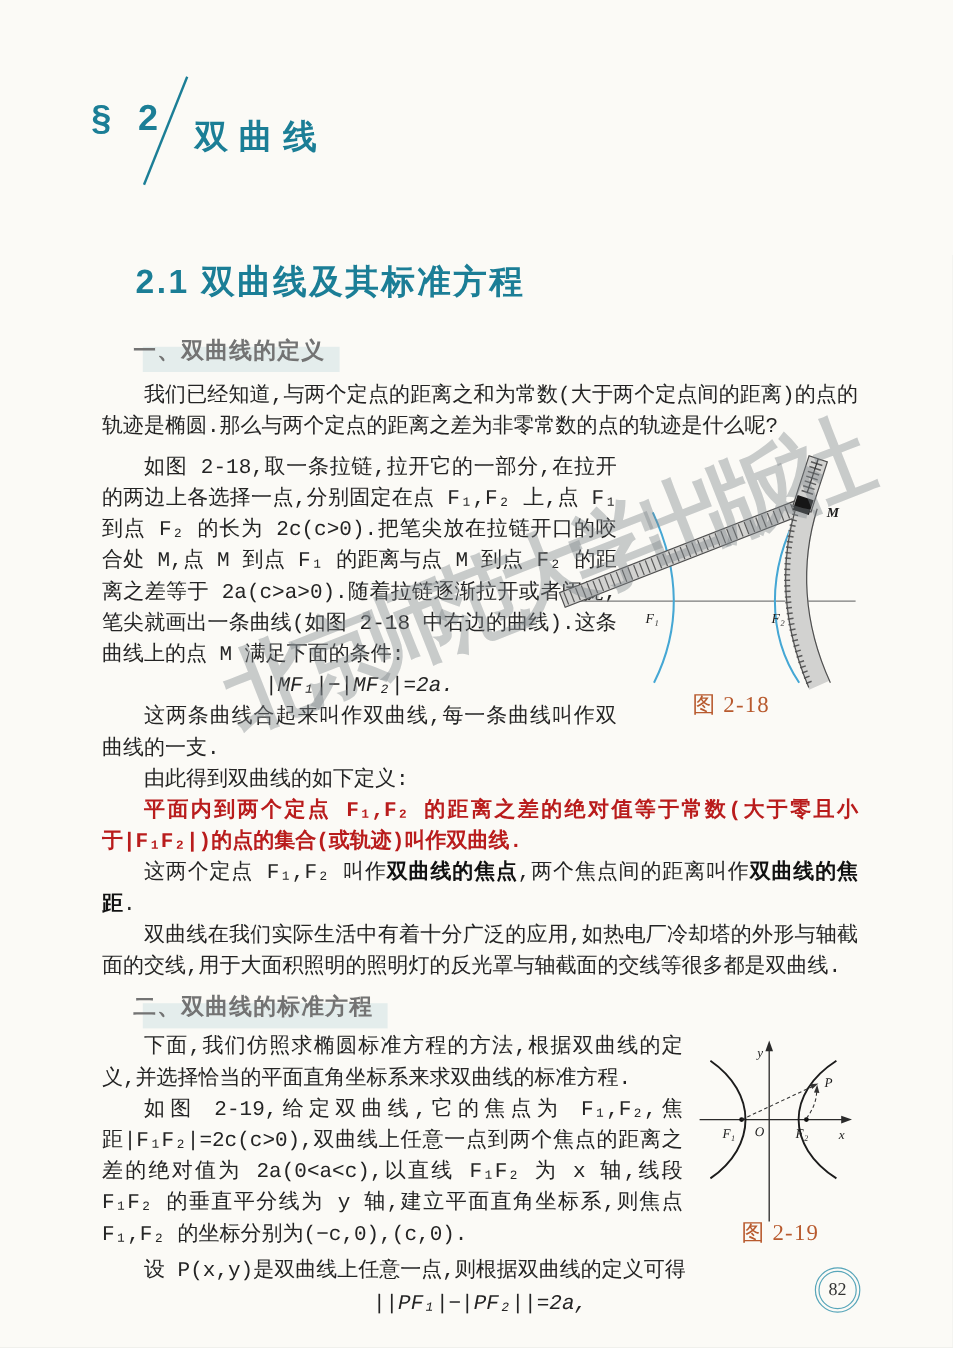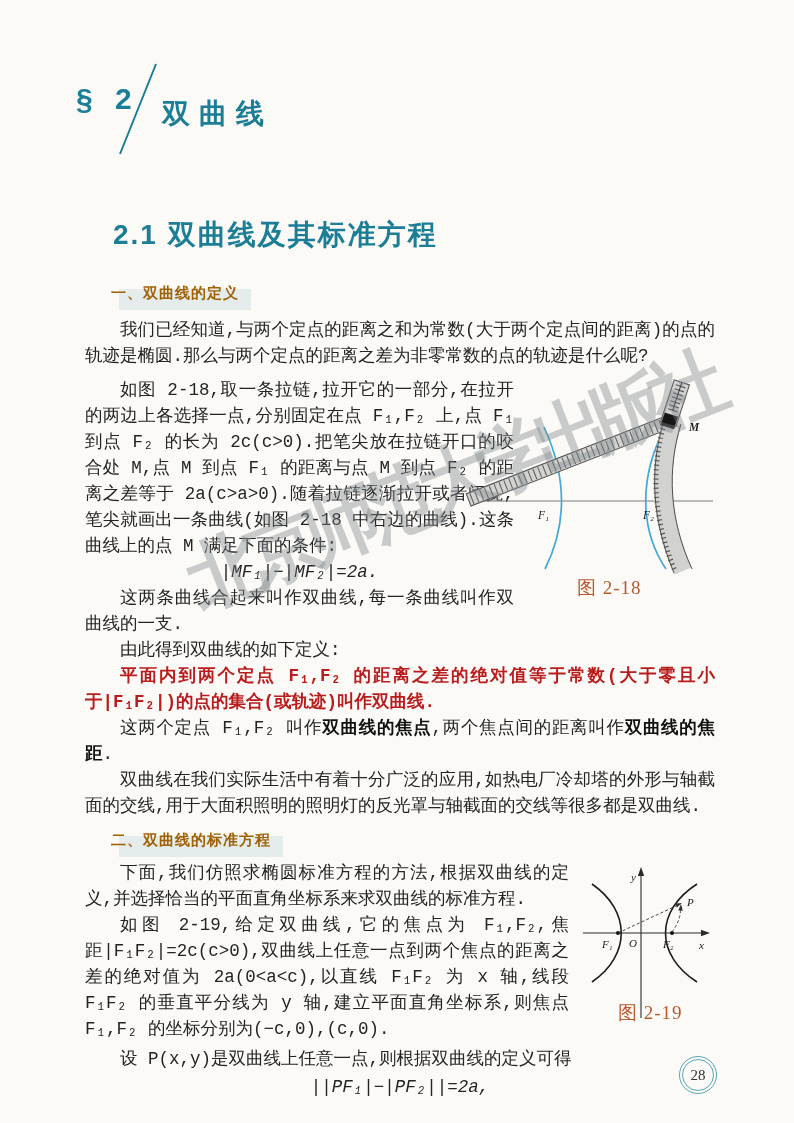--- a/index.html
+++ b/index.html
@@ -28,21 +28,21 @@
   }
   
   h2.sec{
     margin:222px 0 0 28px;
     font-family:"Liberation Sans","DejaVu Sans",sans-serif;
     font-size:28px;line-height:26px;color:#1b7e96;letter-spacing:2px;font-weight:bold;
   }
   h3.sub{
     margin:32px 0 0 26px;
     font-family:"Liberation Sans","DejaVu Sans",sans-serif;
-    font-size:15px;line-height:25px;color:#a16207;letter-spacing:1px;font-weight:bold;
+    font-size:19px;line-height:25px;color:#737373;letter-spacing:1px;font-weight:bold;
   }
   h3.sub2{margin-top:8px;}
   .hl{position:relative;display:inline-block;z-index:1;}
   .hl::after{
     content:"";position:absolute;left:8px;right:-12px;top:9px;bottom:-5px;
     background:rgba(27,126,150,0.10);z-index:-1;
   }
   
   p{margin:0;text-align:justify;font-family:Liberation Mono, monospace;}
   p.ind{text-indent:2em;}
@@ -58,21 +58,21 @@
   .fig218{float:right;width:195px;height:222px;margin:8px 0 0 6px;}
   .fig218 svg{overflow:visible;display:block;}
   .fig219{float:right;width:140px;height:168px;margin:4px 0 0 6px;}
   .fig219 svg{overflow:visible;display:block;}
   figcaption{
     position:absolute;
     font-family:"Liberation Serif","DejaVu Serif",serif;
     font-size:19px;color:#b85a2e;letter-spacing:1px;white-space:nowrap;
   }
   .fig218 figcaption{left:57px;top:198px;}
-  .fig219 figcaption{left:43px;top:144px;}
+  .fig219 figcaption{left:43px;top:159px;}
   .figtext{font-family:"Liberation Serif","DejaVu Serif",serif;font-style:italic;fill:#1d1d1d;}
   
   .watermark{
     position:absolute;left:186px;top:572px;z-index:5;
     font-family:"Liberation Serif","DejaVu Serif",serif;
     font-size:76px;font-weight:bold;letter-spacing:-14px;white-space:nowrap;
     color:rgba(124,133,138,0.40);
     transform:rotate(-21.5deg);transform-origin:0 0;
     pointer-events:none;
   }
@@ -177,16 +177,16 @@
   </figure>
 
   <p class="ind p2">下面,我们仿照求椭圆标准方程的方法,根据双曲线的定义,并选择恰当的平面直角坐标系来求双曲线的标准方程.</p>
   <p class="ind">如图 2-19,给定双曲线,它的焦点为 F₁,F₂,焦距|F₁F₂|=2c(c&gt;0),双曲线上任意一点到两个焦点的距离之差的绝对值为 2a(0&lt;a&lt;c),以直线 F₁F₂ 为 x 轴,线段 F₁F₂ 的垂直平分线为 y 轴,建立平面直角坐标系,则焦点 F₁,F₂ 的坐标分别为(−c,0),(c,0).</p>
   <p class="ind pset">设 P(x,y)是双曲线上任意一点,则根据双曲线的定义可得</p>
   <p class="formula formula2">||PF₁|−|PF₂||=2a,</p>
 
   <div class="watermark">北京师范大学出版社</div>
 
   <div class="pageno">
-      <span>28</span>
+      <span>82</span>
     </div>
 
 </div>
 
 </body></html>

